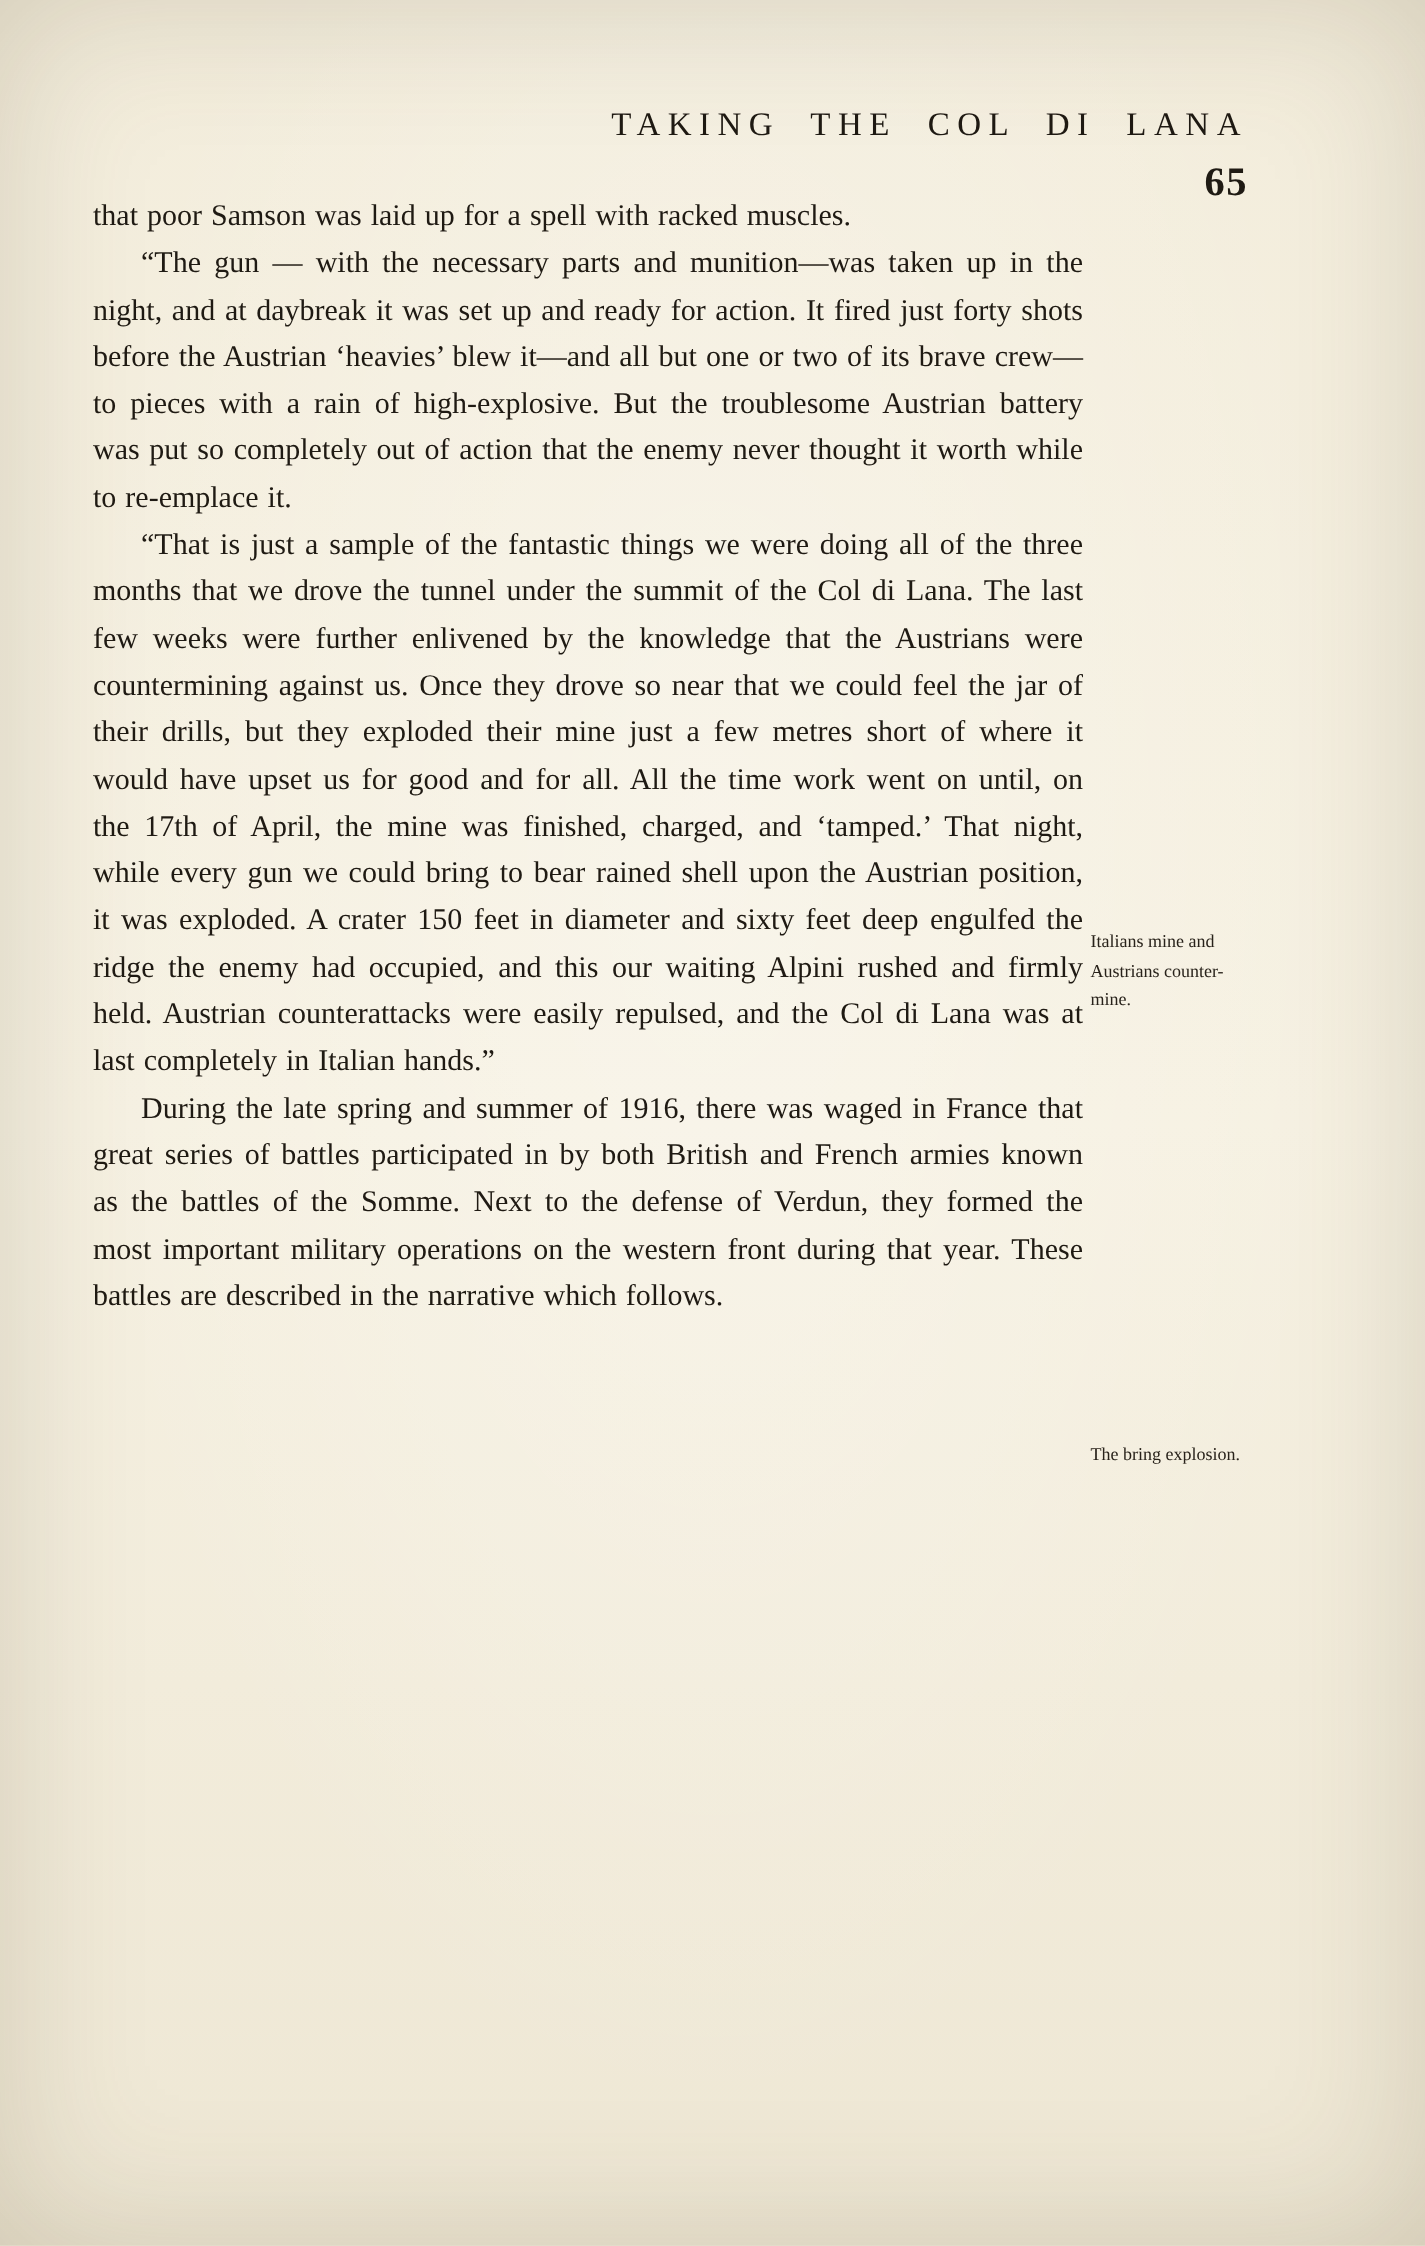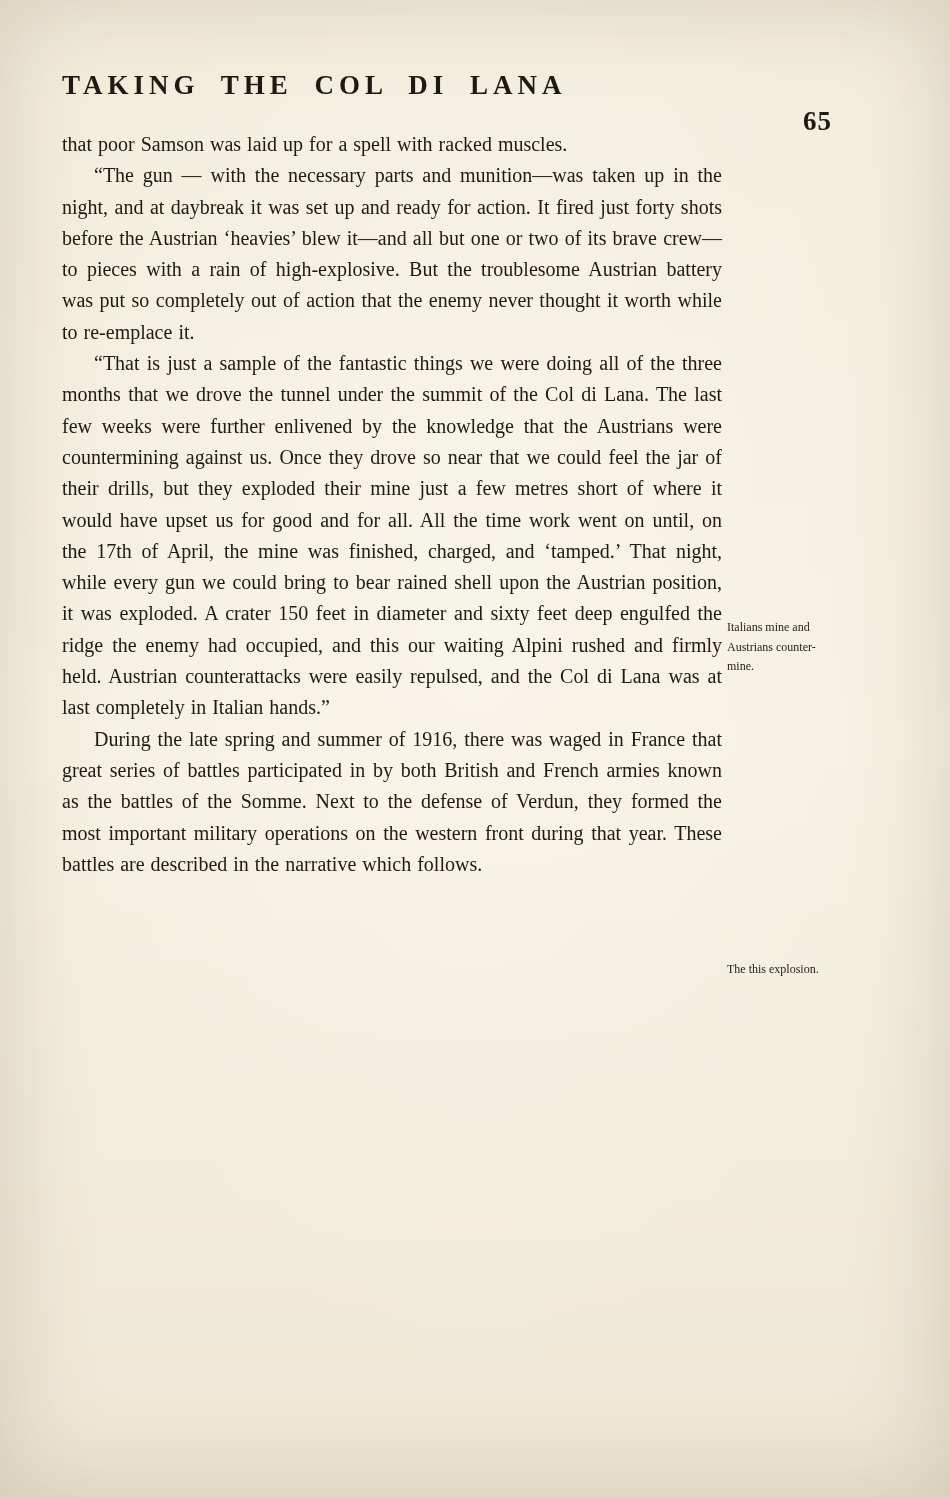--- a/index.html
+++ b/index.html
@@ -33,23 +33,23 @@
     position: absolute;
     top: 70px;
     left: 62px;
     width: 770px;
     height: 36px;
   }
   .running-title {
     position: absolute;
     left: 0;
     width: 100%;
-    text-align: left;
-    font-size: 27px;
-    font-weight: bold;
+    text-align: right;
+    font-size: 22px;
+    font-weight: normal;
     letter-spacing: 5px;
     word-spacing: 10px;
     white-space: nowrap;
   }
   .page-number {
     position: absolute;
     right: 0;
     top: 0;
     font-size: 27px;
     font-weight: bold;
@@ -112,16 +112,16 @@
 
   <main class="text-block">
     <p class="para">that poor Samson was laid up for a spell with racked muscles.</p>
     <p class="para indent">“The gun — with the necessary parts and munition—was taken up in the night, and at daybreak it was set up and ready for action. It fired just forty shots before the Austrian ‘heavies’ blew it—and all but one or two of its brave crew—to pieces with a rain of high-explosive. But the troublesome Austrian battery was put so completely out of action that the enemy never thought it worth while to re-emplace it.</p>
     <p class="para indent">“That is just a sample of the fantastic things we were doing all of the three months that we drove the tunnel under the summit of the Col di Lana. The last few weeks were further enlivened by the knowledge that the Austrians were countermining against us. Once they drove so near that we could feel the jar of their drills, but they exploded their mine just a few metres short of where it would have upset us for good and for all. All the time work went on until, on the 17th of April, the mine was finished, charged, and ‘tamped.’ That night, while every gun we could bring to bear rained shell upon the Austrian position, it was exploded. A crater 150 feet in diameter and sixty feet deep engulfed the ridge the enemy had occupied, and this our waiting Alpini rushed and firmly held. Austrian counterattacks were easily repulsed, and the Col di Lana was at last completely in Italian hands.”</p>
     <p class="para indent">During the late spring and summer of 1916, there was waged in France that great series of battles participated in by both British and French armies known as the battles of the Somme. Next to the defense of Verdun, they formed the most important military operations on the western front during that year. These battles are described in the narrative which follows.</p>
   </main>
 
   <aside id="sidenote-1" class="sidenote">Italians mine and Austrians counter-mine.</aside>
 
-  <aside id="sidenote-2" class="sidenote">The this explosion.</aside>
+  <aside id="sidenote-2" class="sidenote">The bring explosion.</aside>
 
 
 </div>
 
 </body></html>

